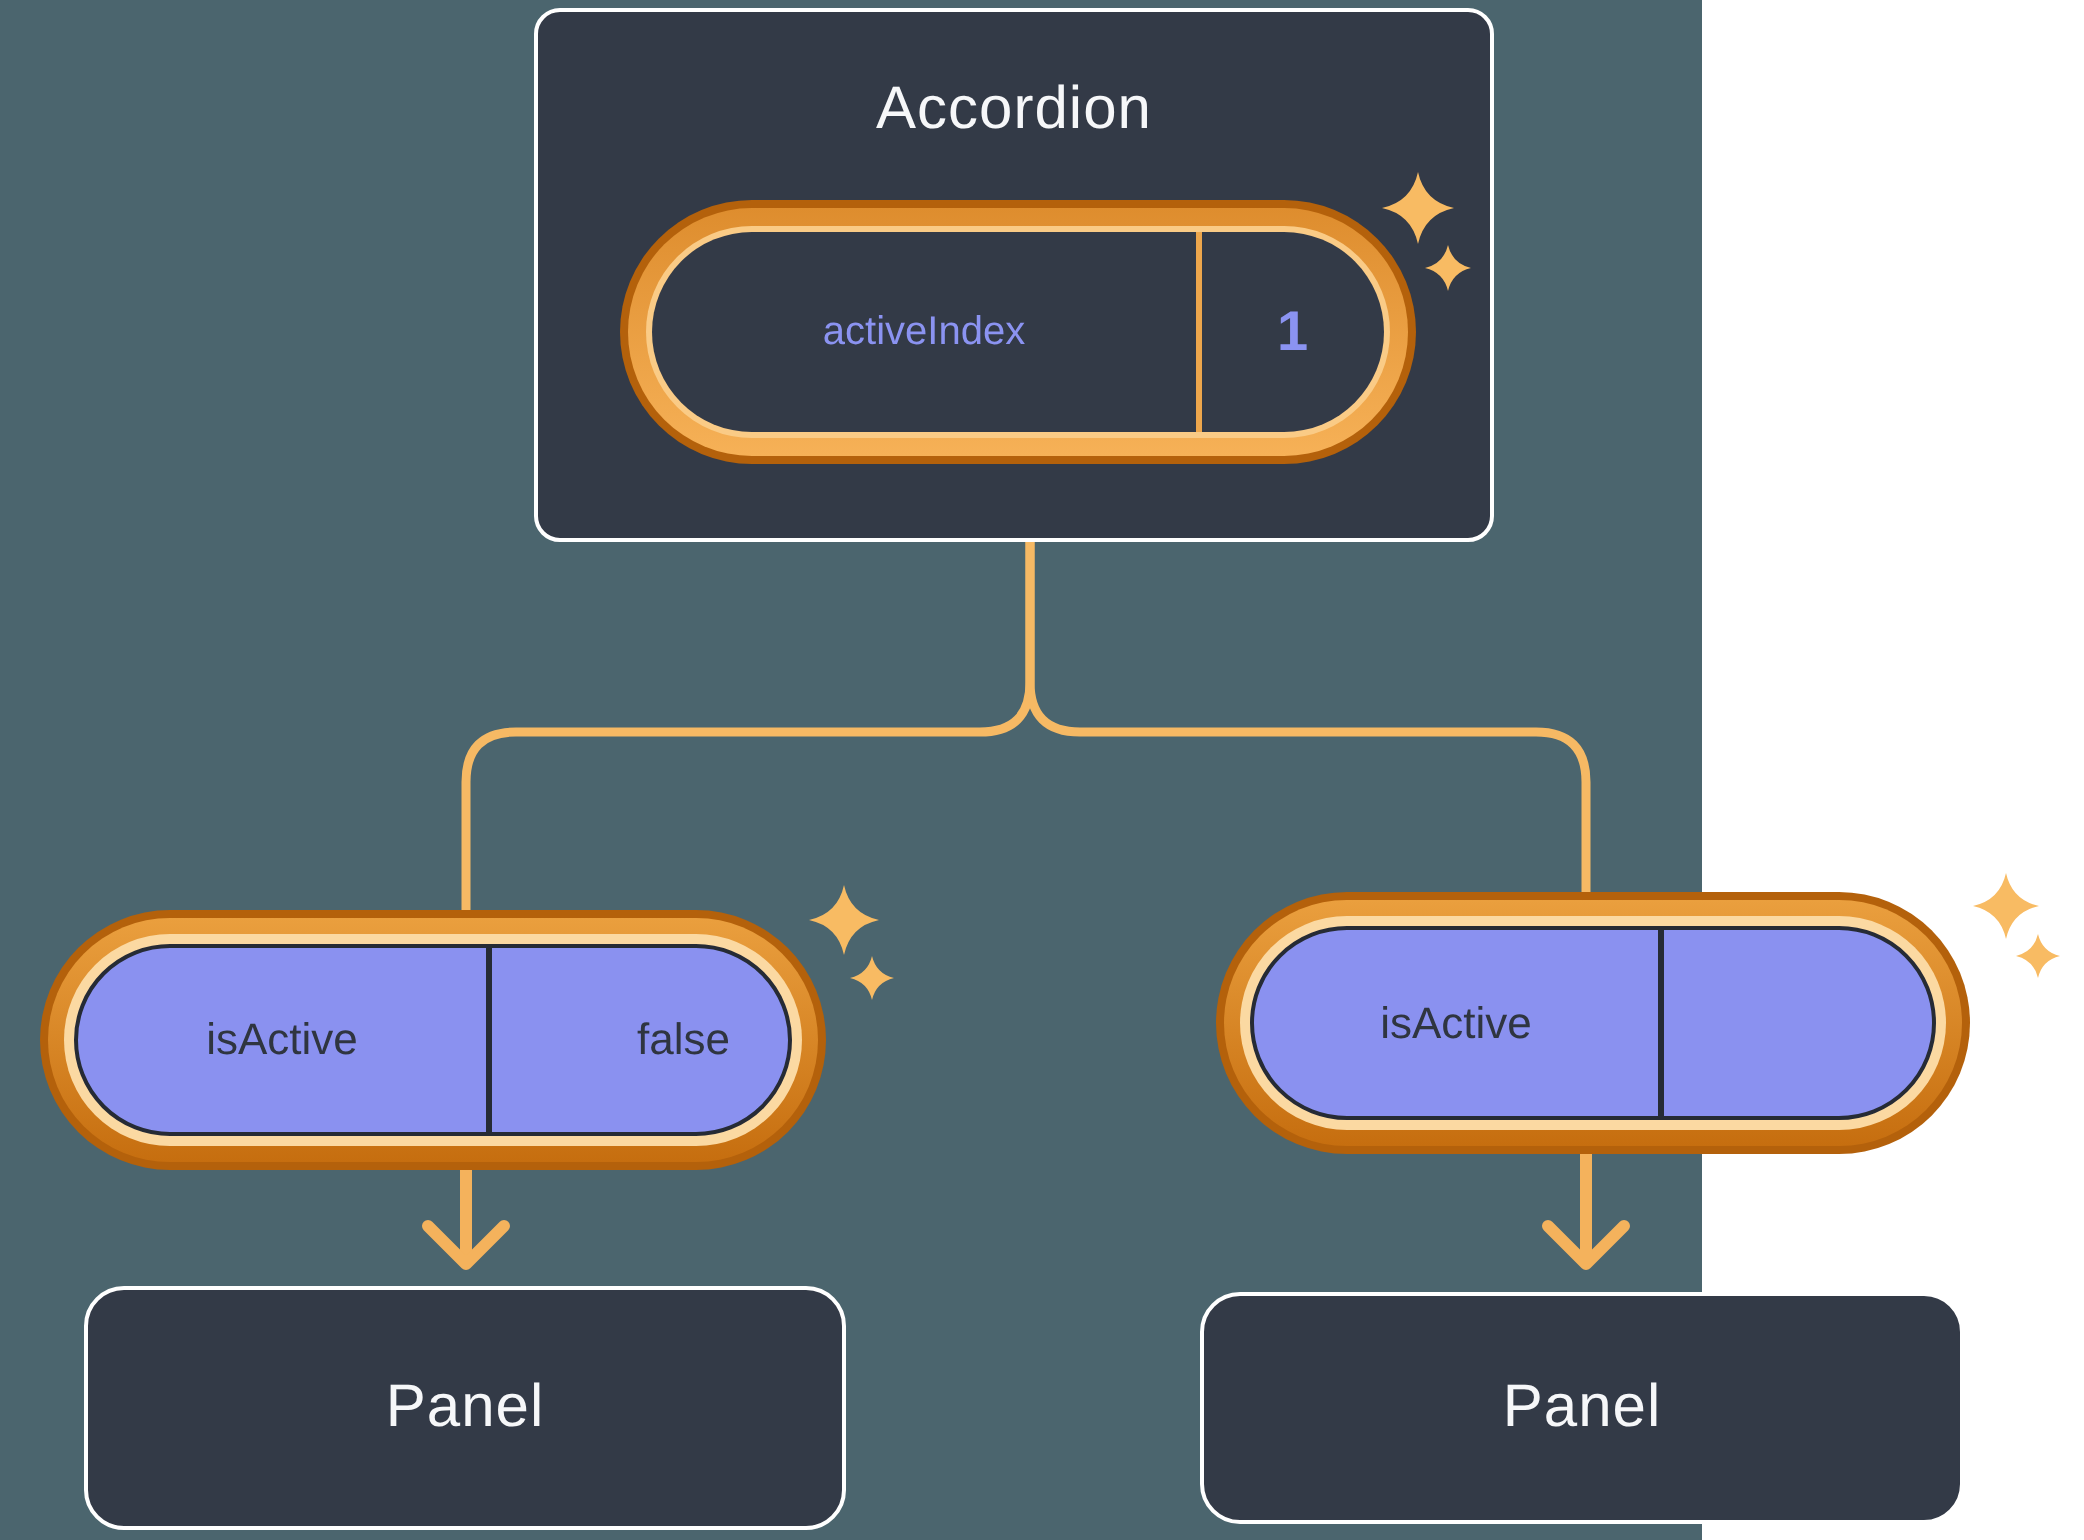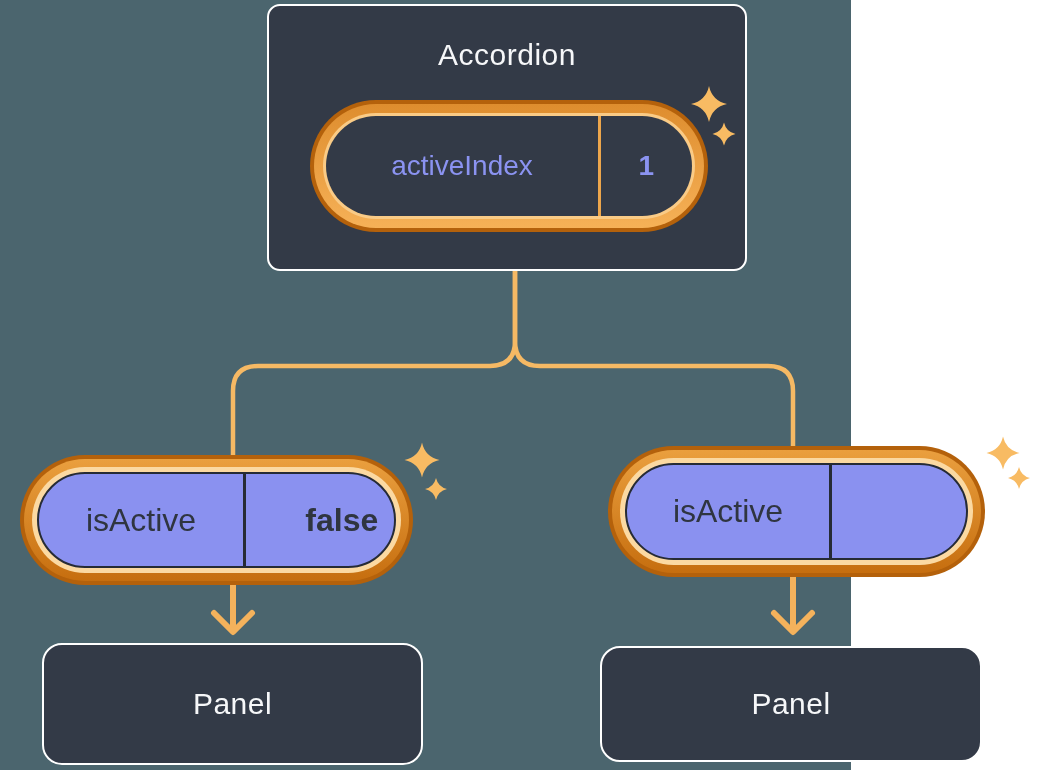--- a/index.html
+++ b/index.html
@@ -64,30 +64,30 @@
     overflow: hidden;
   }
   .seg { display: flex; align-items: center; justify-content: center; }
   .vdiv { width: 2.5px; flex: 0 0 2.5px; }
 
   
   .state-ring { left: 310px; top: 100px; width: 398px; height: 132px; }
   .state-mid    { padding: 9px; background: linear-gradient(180deg, #DE8D2E 0%, #F6B157 100%); }
   .state-stripe { padding: 3px; background: #FACB86; }
   .state-pill   { background: #333A47; }
-  .state-pill .seg-label { flex: 0 0 272px; color: #8B93F1; font-size: 28px; }
+  .state-pill .seg-label { flex: 0 0 272px; color: #8B93F1; font-size: 20px; }
   .state-pill .seg-value { flex: 1; color: #8B93F1; font-size: 28px; font-weight: 700; }
   .vdiv-orange { background: #EDA64C; }
 
   
   .prop-mid    { padding: 8px; background: linear-gradient(180deg, #EA9F3E 0%, #C66E0F 100%); }
   .prop-stripe { padding: 5px; background: #FBD9A2; }
   .prop-pill   { background: #8A91F0; border: 2.5px solid #262B35; }
-  .prop-pill .seg { color: #2F3540; font-size: 32px; }
-  .prop-pill .seg-value { font-weight: 700; padding-left: 44px; }
+  .prop-pill .seg { color: #2F3540; font-size: 22px; }
+  .prop-pill .seg-value { font-weight: 400; padding-left: 44px; }
   .vdiv-dark { background: #262B35; }
 
   .prop-ring-left  { left: 20px;  top: 455px; width: 393px; height: 130px; }
   .prop-ring-left .seg-label  { flex: 0 0 204px; }
   .prop-ring-left .seg-value  { flex: 1; }
 
   .prop-ring-right { left: 608px; top: 446px; width: 377px; height: 131px; }
   .prop-ring-right .seg-label { flex: 0 0 202px; }
   .prop-ring-right .seg-value { flex: 1; }
 </style>

